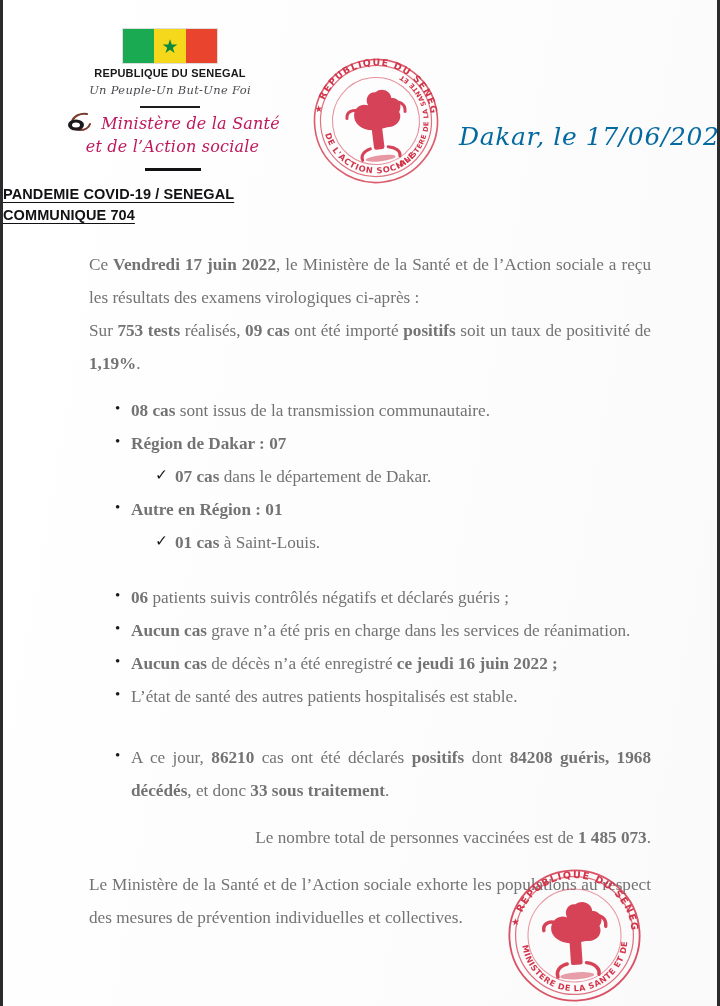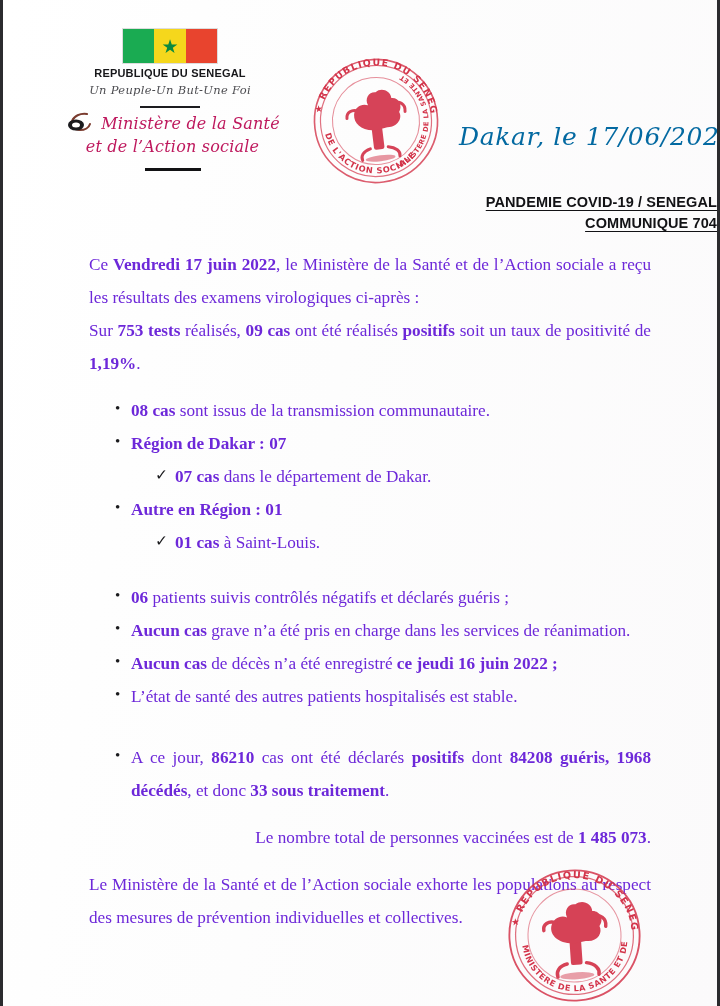--- a/index.html
+++ b/index.html
@@ -147,43 +147,43 @@
     font-size: 25px;
     color: #0369a1;
     letter-spacing: 0.6px;
     white-space: nowrap;
   }
 
   
   .doc-title {
     position: absolute;
     left: 0; right: 0;
-    top: 192px;
-    text-align: right;
+    top: 184px;
+    text-align: left;
     font-family: "Liberation Sans", sans-serif;
     font-weight: bold;
     font-size: 14.5px;
     color: #121215;
     line-height: 1.45;
     letter-spacing: 0.1px;
   }
   .doc-title span {
     display: inline-block;
     text-decoration: underline;
     text-underline-offset: 2.5px;
   }
 
   
   .body-text {
     position: absolute;
     left: 86px;
     top: 248px;
     width: 562px;
     font-size: 17.2px;
-    color: #6d28d9;
+    color: #737373;
     line-height: 1.92;
   }
   .para {
     margin: 0;
     text-align: justify;
     text-justify: inter-word;
   }
   .para.nojust { text-align: right; }
   .b { font-weight: bold; }
 
@@ -299,21 +299,21 @@
 
   <div class="doc-title">
     <span>PANDEMIE COVID-19 / SENEGAL</span><br>
     <span>COMMUNIQUE 704</span>
   </div>
 
   <div class="body-text">
 
     <p class="para"><span>Ce </span><span class="b">Vendredi 17 juin 2022</span><span>, le Ministère de la Santé et de l’Action sociale a reçu les résultats des examens virologiques ci-après :</span></p>
 
-    <p class="para"><span>Sur </span><span class="b">753 tests</span><span> réalisés, </span><span class="b">09 cas</span><span> ont été réalisés </span><span class="b">positifs</span><span> soit un taux de positivité de </span><span class="b">1,19%</span><span>.</span></p>
+    <p class="para"><span>Sur </span><span class="b">753 tests</span><span> réalisés, </span><span class="b">09 cas</span><span> ont été importé </span><span class="b">positifs</span><span> soit un taux de positivité de </span><span class="b">1,19%</span><span>.</span></p>
 
     <div class="gap-sm"></div>
 
     <ul class="bullets">
       <li><span class="b">08 cas</span><span> sont issus de la transmission communautaire.</span></li>
       <li><span class="b">Région de Dakar : 07</span></li>
     </ul>
 
     <ul class="checks">
       <li><span class="b">07 cas</span><span> dans le département de Dakar.</span></li>

